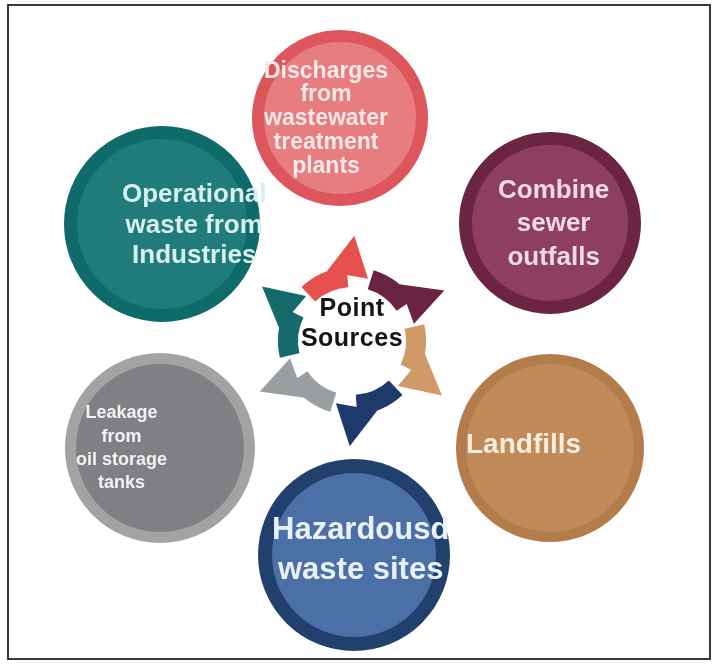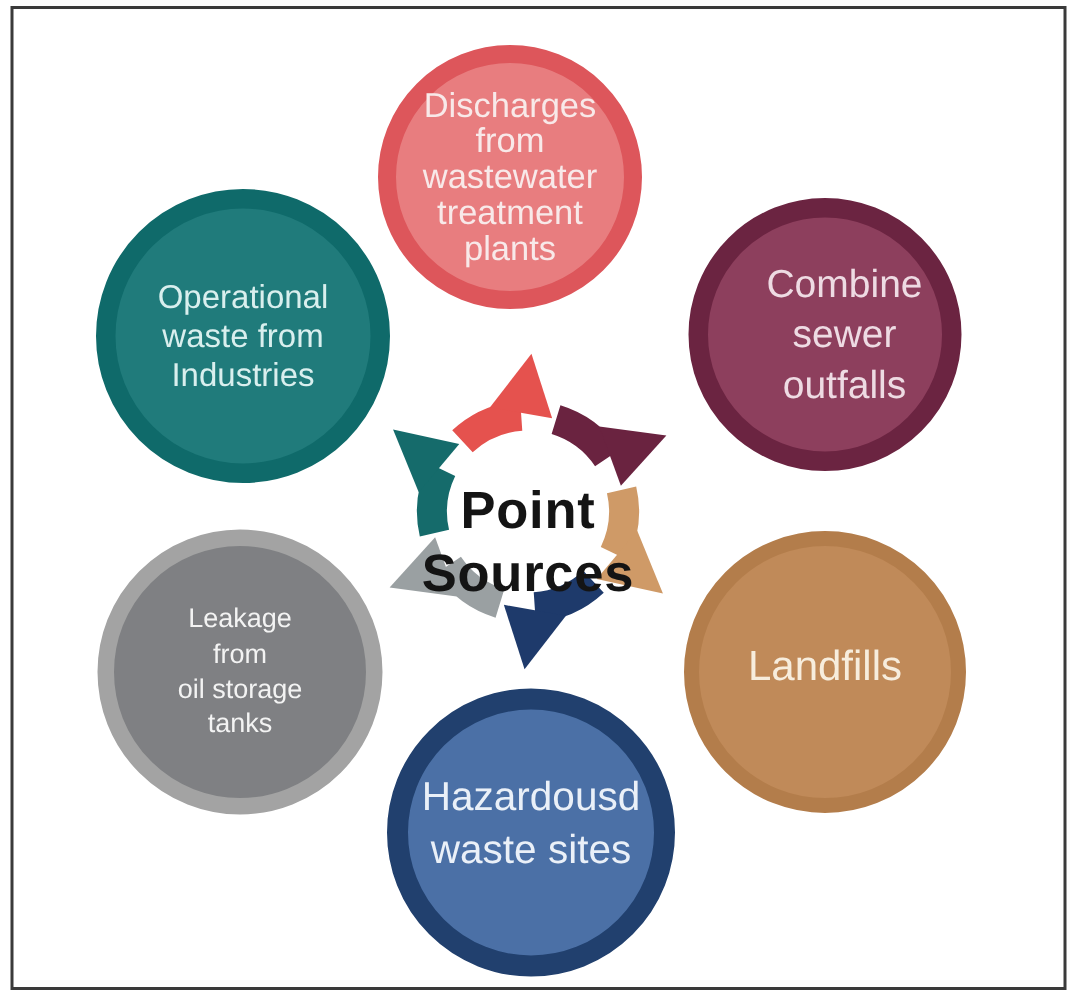--- a/index.html
+++ b/index.html
@@ -1,37 +1,37 @@
 <!DOCTYPE html>
 <html><head>
 <meta charset="utf-8">
 <style>
   html,body{margin:0;padding:0;background:#ffffff;}
   body{font-family:"Liberation Sans", sans-serif;}
   .canvas{position:relative;width:720px;height:671px;background:#ffffff;overflow:hidden;}
   .frame{position:absolute;left:7px;top:4px;width:700px;height:652px;border:2px solid #3a3a3a;background:transparent;}
-  .node{position:absolute;border-radius:50%;display:flex;align-items:center;justify-content:center;text-align:center;box-sizing:border-box;}
+  .node{position:absolute;border-radius:50%;display:flex;align-items:center;justify-content:flex-start;text-align:center;box-sizing:border-box;font-weight:bold;}
   .node-label{white-space:pre-line;display:block;}
   
   .n0{left:252px;top:30px;width:176px;height:176px;border:12px solid #dd565b;background:#e87d7f;}
   .n0 .node-label{color:#f8e9e9;font-size:23px;line-height:1.03;}
   .n1{left:459px;top:132px;width:182px;height:182px;border:13px solid #6b2441;background:#8d3f5d;}
   .n1 .node-label{color:#eedbe3;font-size:26px;line-height:1.27;margin-left:26px;}
   .n2{left:456px;top:354px;width:188px;height:188px;border:10px solid #b37d4b;background:#c08a59;}
   .n2 .node-label{color:#f7eddd;font-size:28px;line-height:1.2;position:relative;top:-4px;}
   .n3{left:258px;top:459px;width:192px;height:192px;border:14px solid #21406e;background:#4b70a6;}
-  .n3 .node-label{color:#eaf0f8;font-size:27px;line-height:1.3;position:relative;top:-6px;}
+  .n3 .node-label{color:#eaf0f8;font-size:31px;line-height:1.3;position:relative;top:-6px;}
   .n4{left:65px;top:353px;width:190px;height:190px;border:11px solid #a3a3a3;background:#7f8083;}
   .n4 .node-label{color:#f3f3f3;font-size:18px;line-height:1.3;}
   .n5{left:64px;top:126px;width:196px;height:196px;border:13px solid #0f6a6a;background:#207b7b;}
-  .n5 .node-label{color:#d9efee;font-size:22px;line-height:1.18;}
+  .n5 .node-label{color:#d9efee;font-size:26px;line-height:1.18;margin-left:45px;}
   
   .cycle{position:absolute;left:222px;top:211px;width:260px;height:260px;}
-  .center-label{position:absolute;left:267px;top:320px;width:170px;text-align:center;
-    font-size:35px;font-weight:700;color:#141414;line-height:1.2;white-space:pre-line;letter-spacing:0.5px;}
+  .center-label{position:absolute;left:267px;top:292px;width:170px;text-align:center;
+    font-size:25px;font-weight:700;color:#141414;line-height:1.2;white-space:pre-line;letter-spacing:0.5px;}
 </style>
 </head>
 <body>
 
 <div class="canvas">
   <div class="frame"></div>
 
   <div class="node n0">
     <span class="node-label">Discharges
 from

